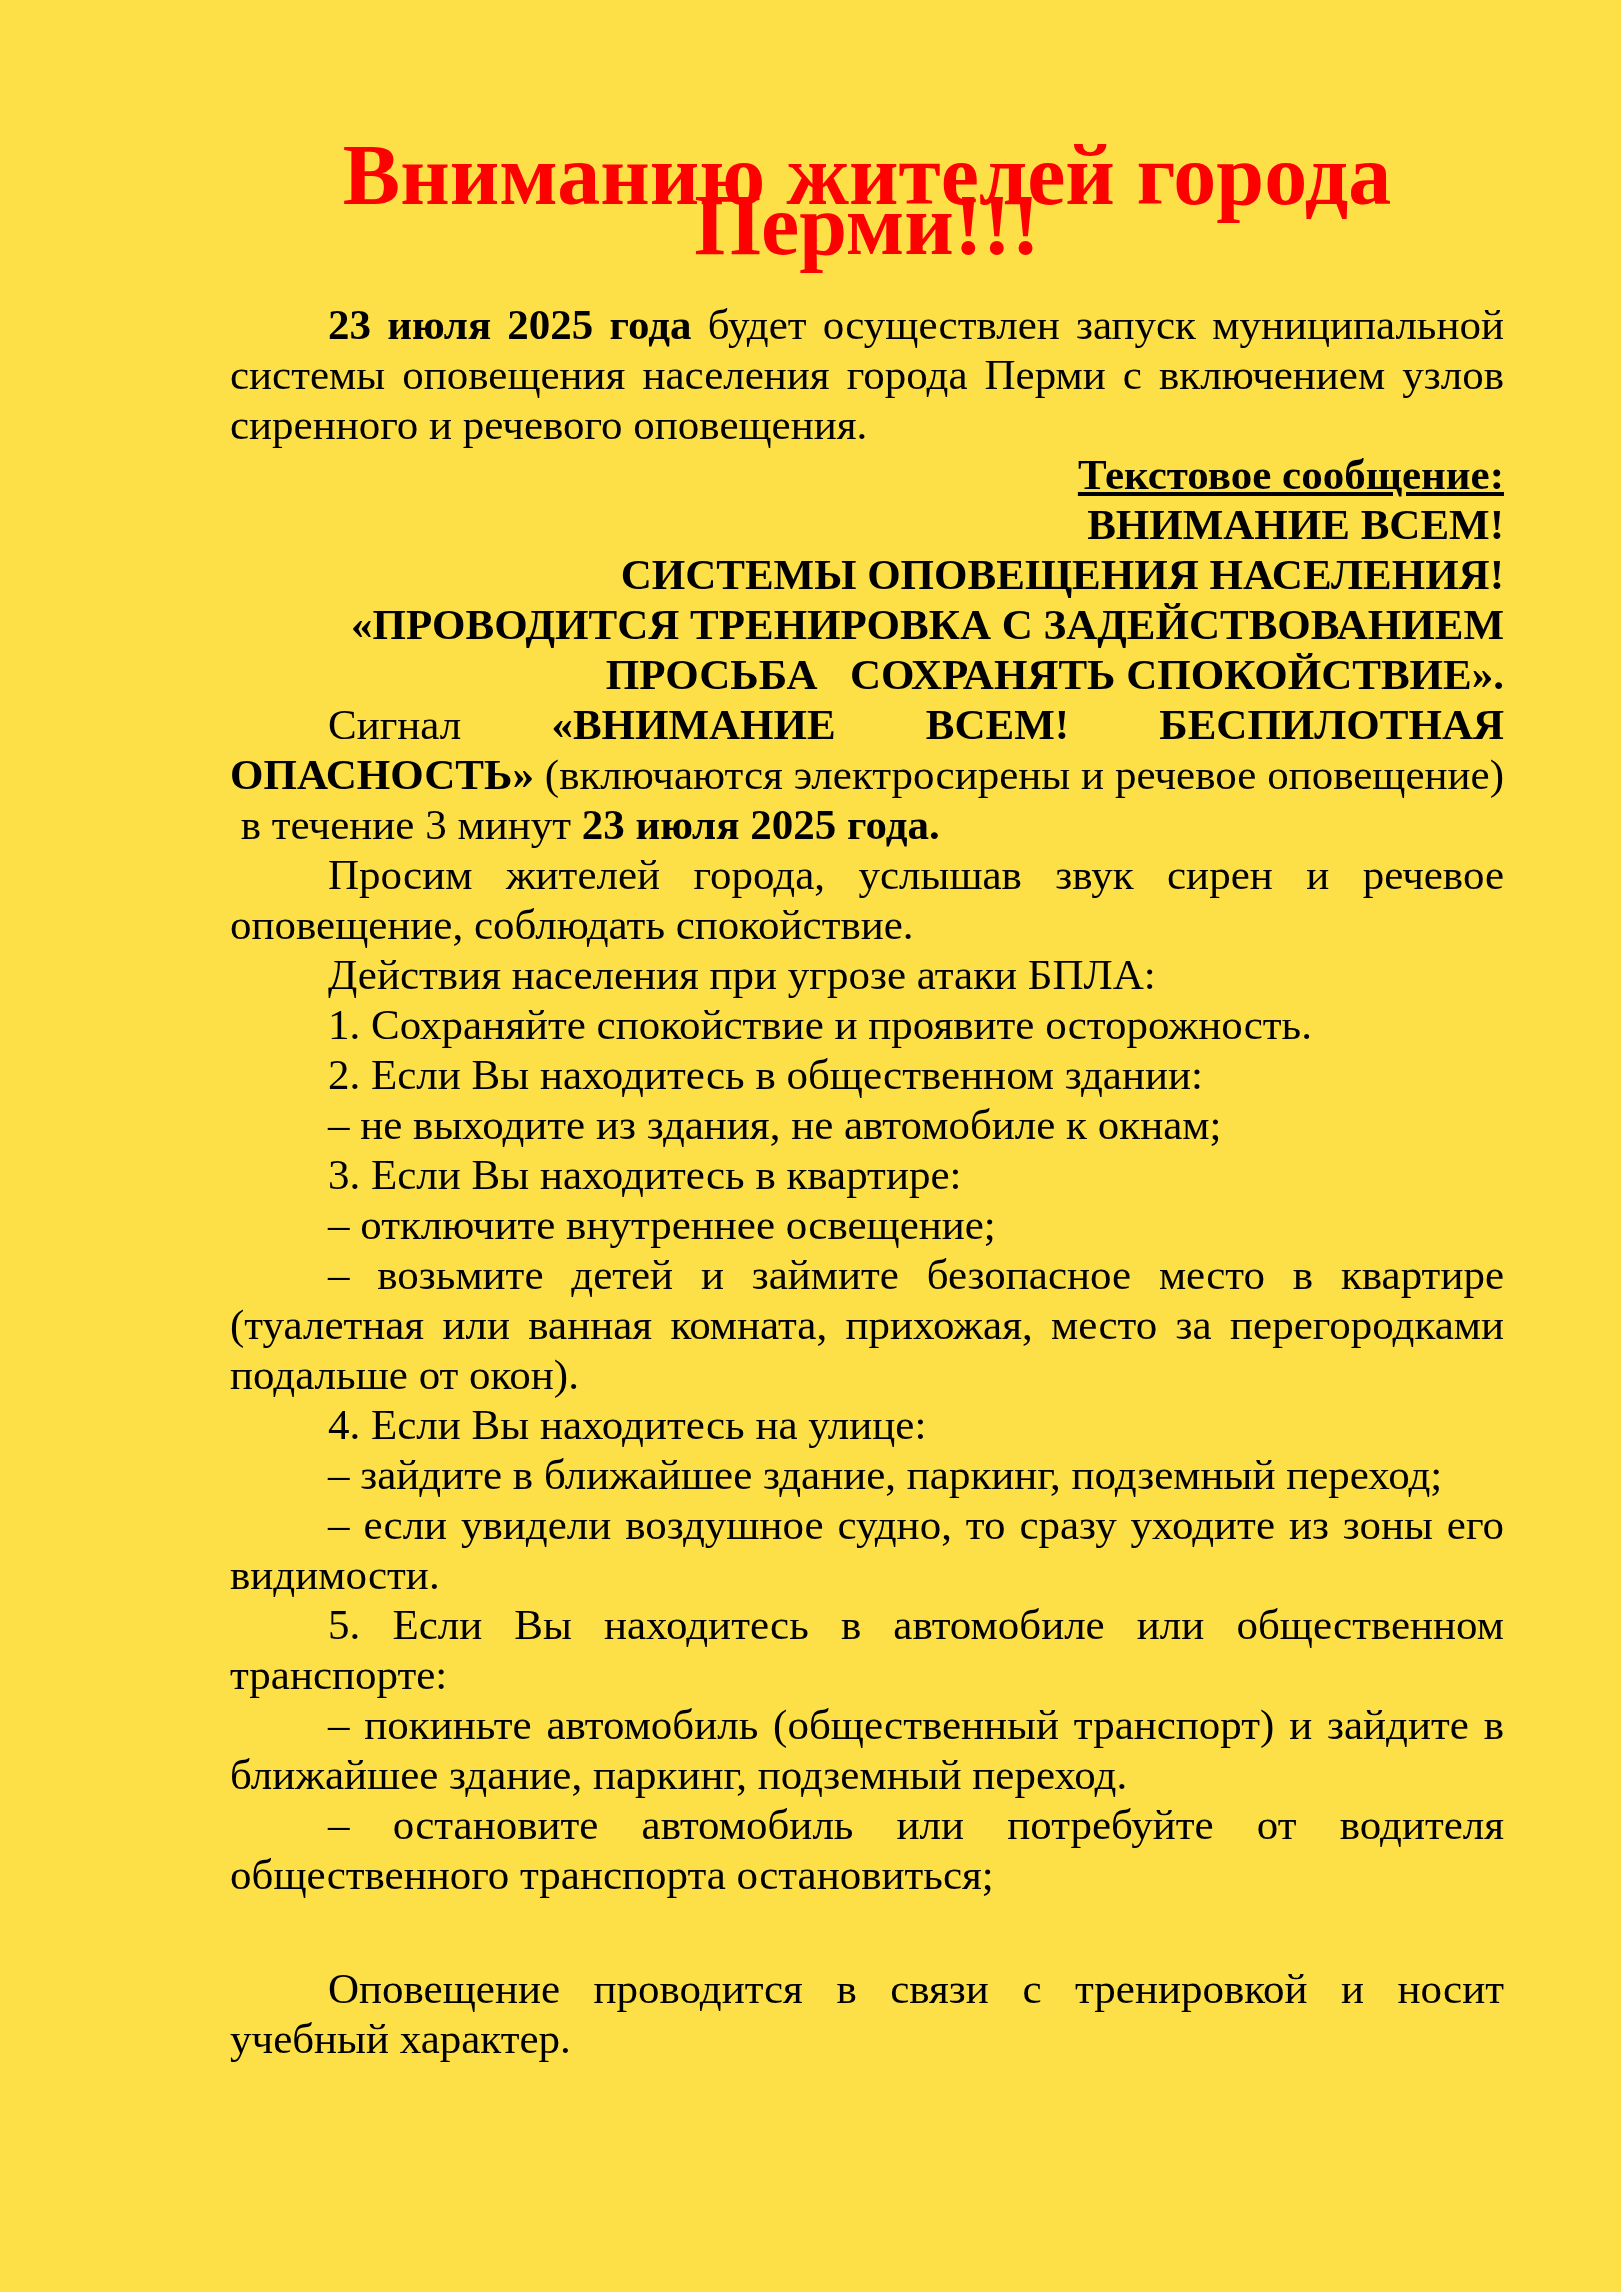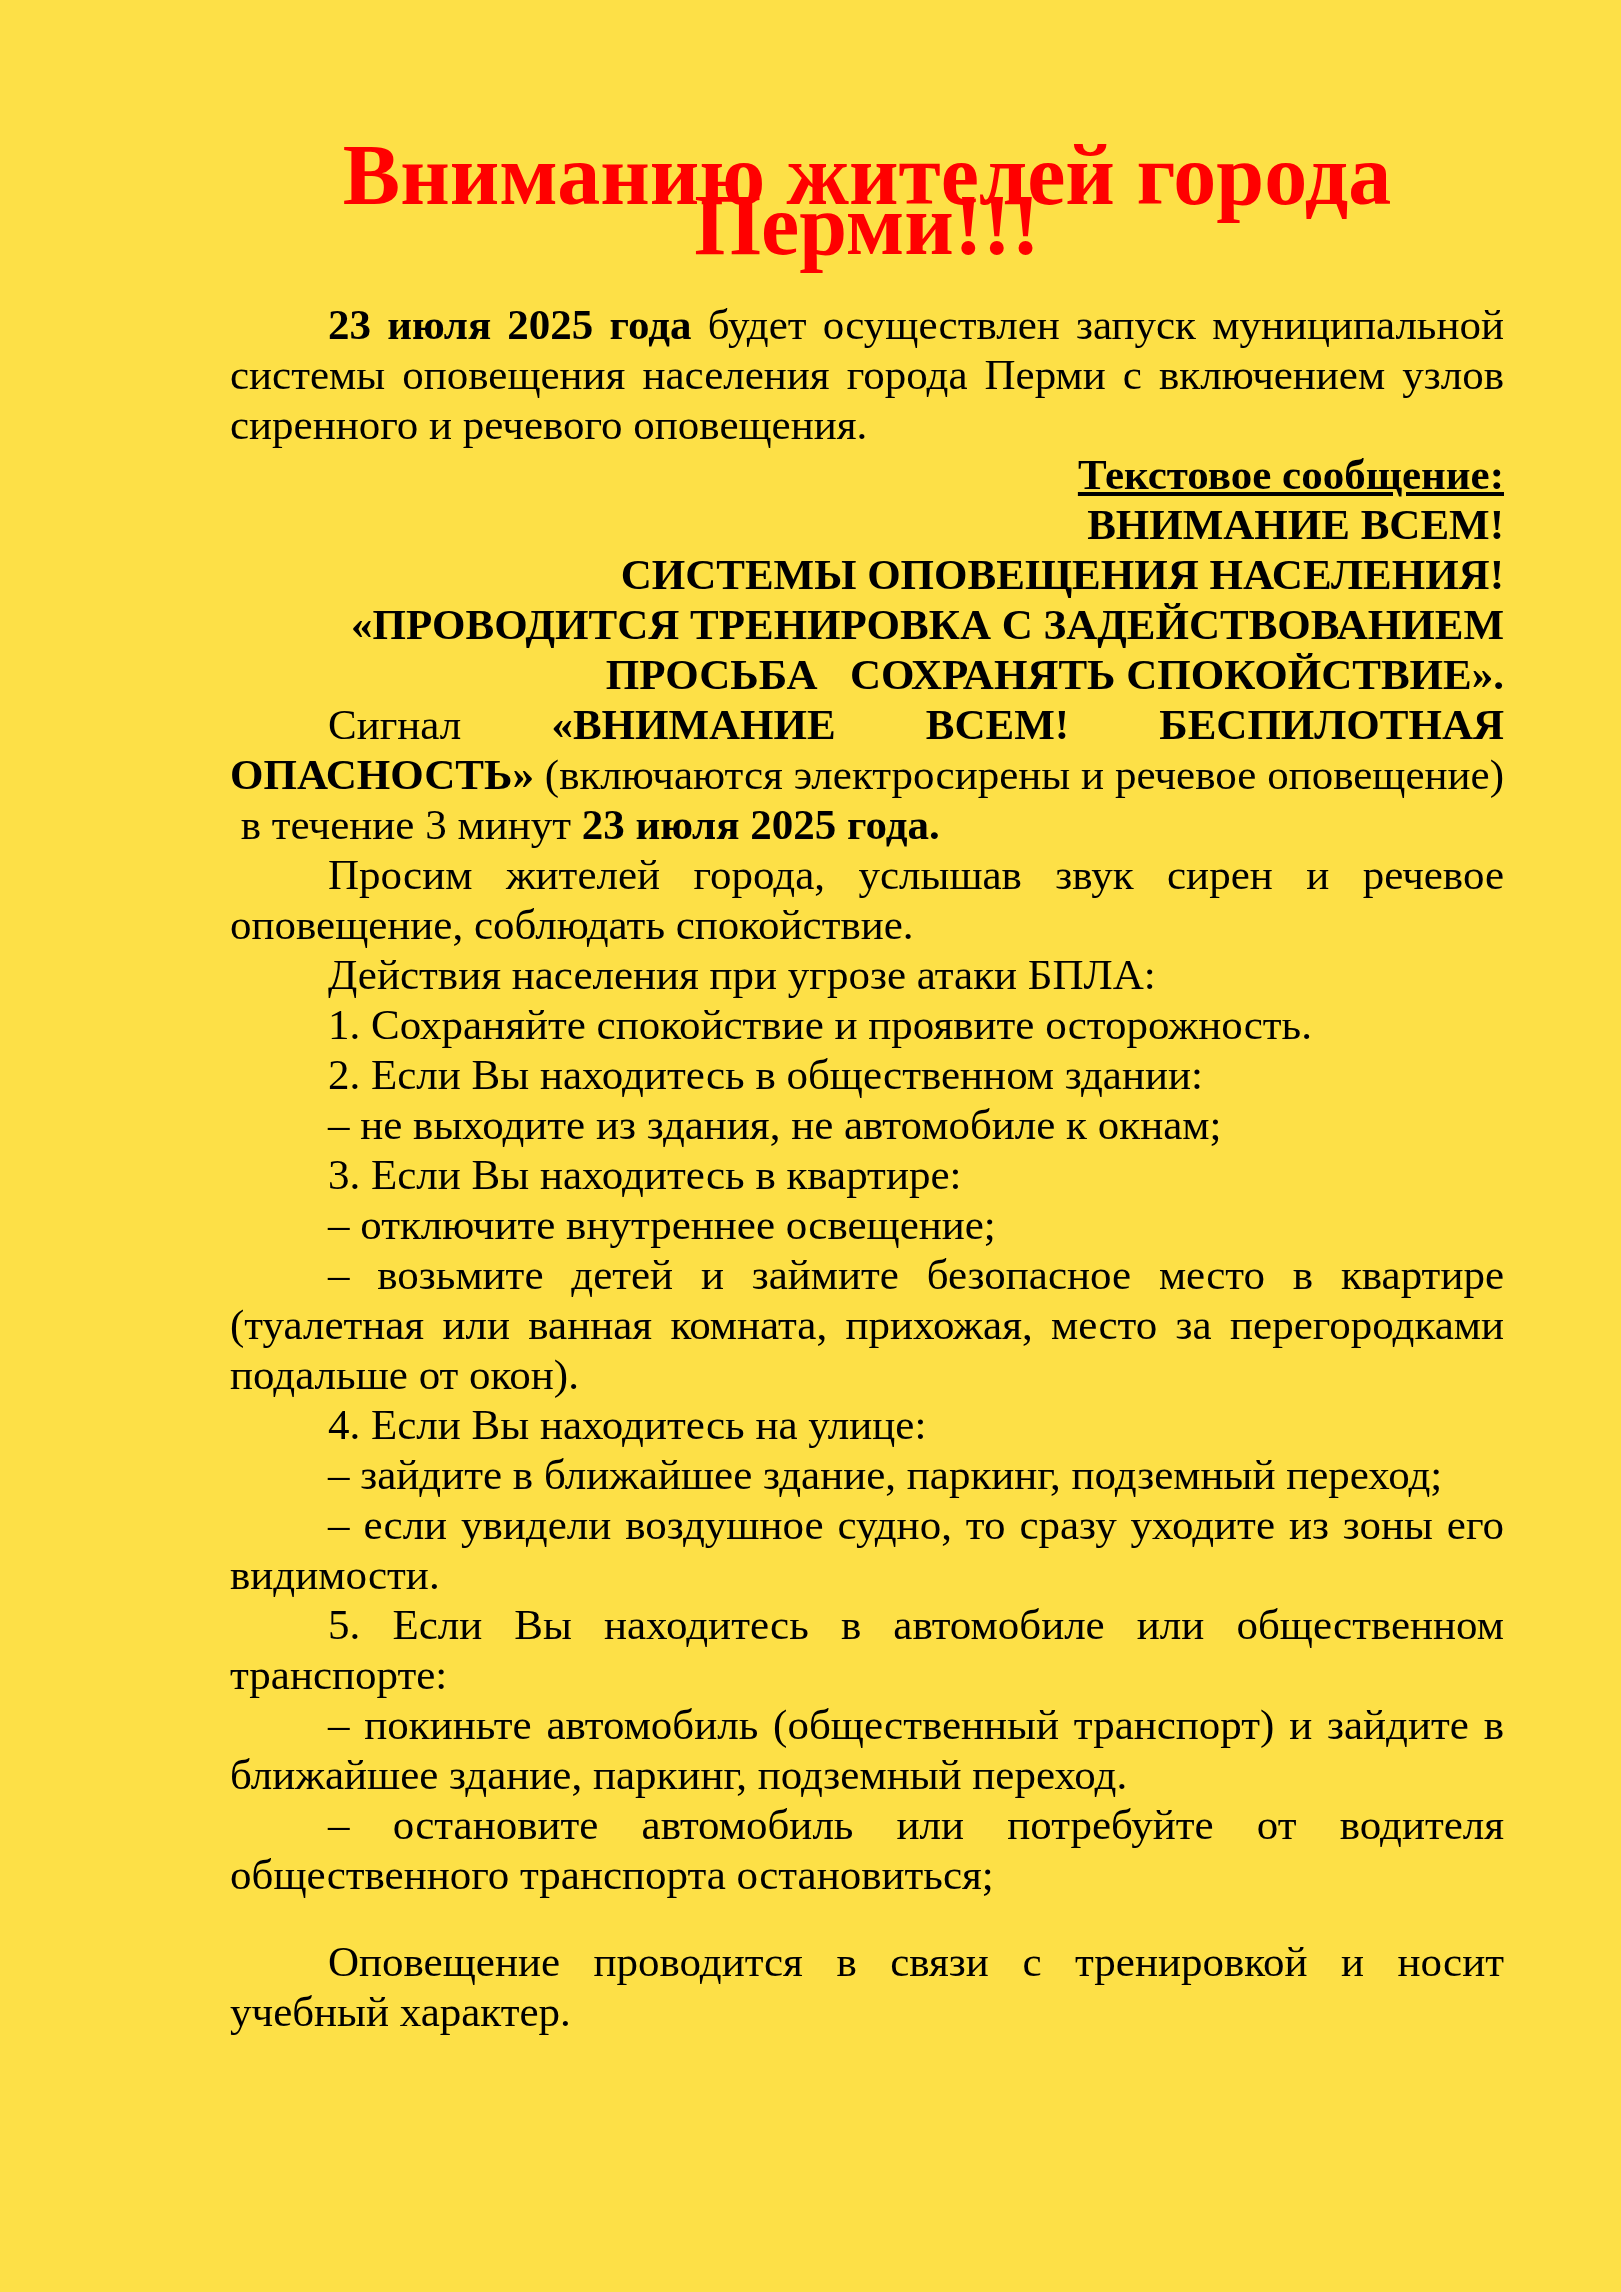--- a/index.html
+++ b/index.html
@@ -37,21 +37,21 @@
   .doc-title {
     margin: 0 0 50px 0;
     text-align: center;
     font-weight: bold;
     color: #ff0000;
   }
   .underline {
     text-decoration: underline;
   }
   .outro {
-    margin-top: 37px;
+    margin-top: 64px;
   }
 </style>
 </head>
 <body>
 
 <main class="page">
 
   <h1 class="doc-title">Вниманию жителей города Перми!!!</h1>
 
   <p class="para indent"><b class="bold">23 июля 2025 года</b><span> будет осуществлен запуск муниципальной системы оповещения населения города Перми с включением узлов сиренного и речевого оповещения.</span></p>

